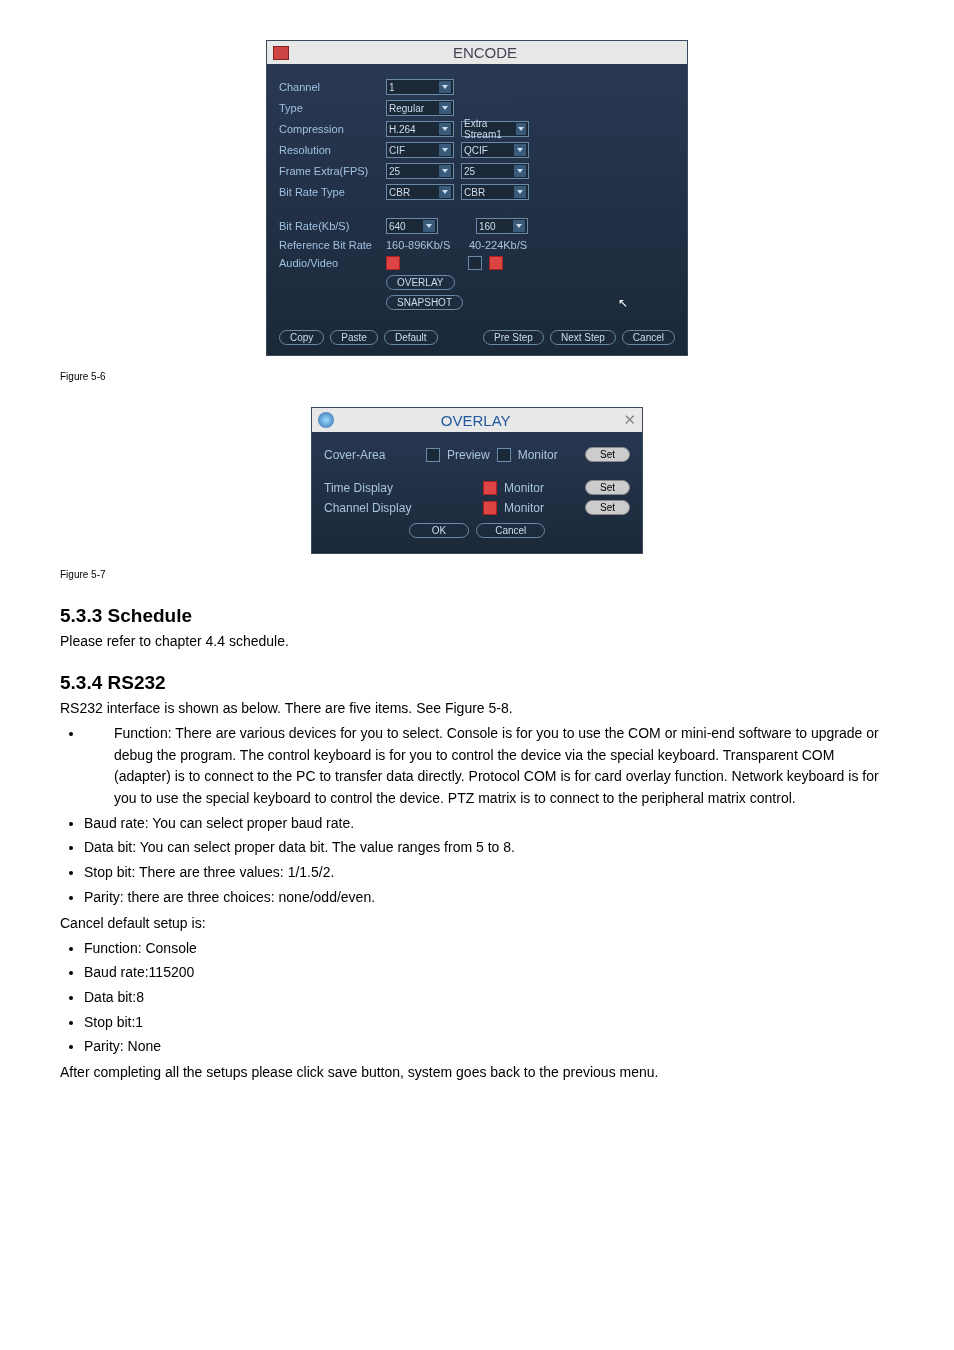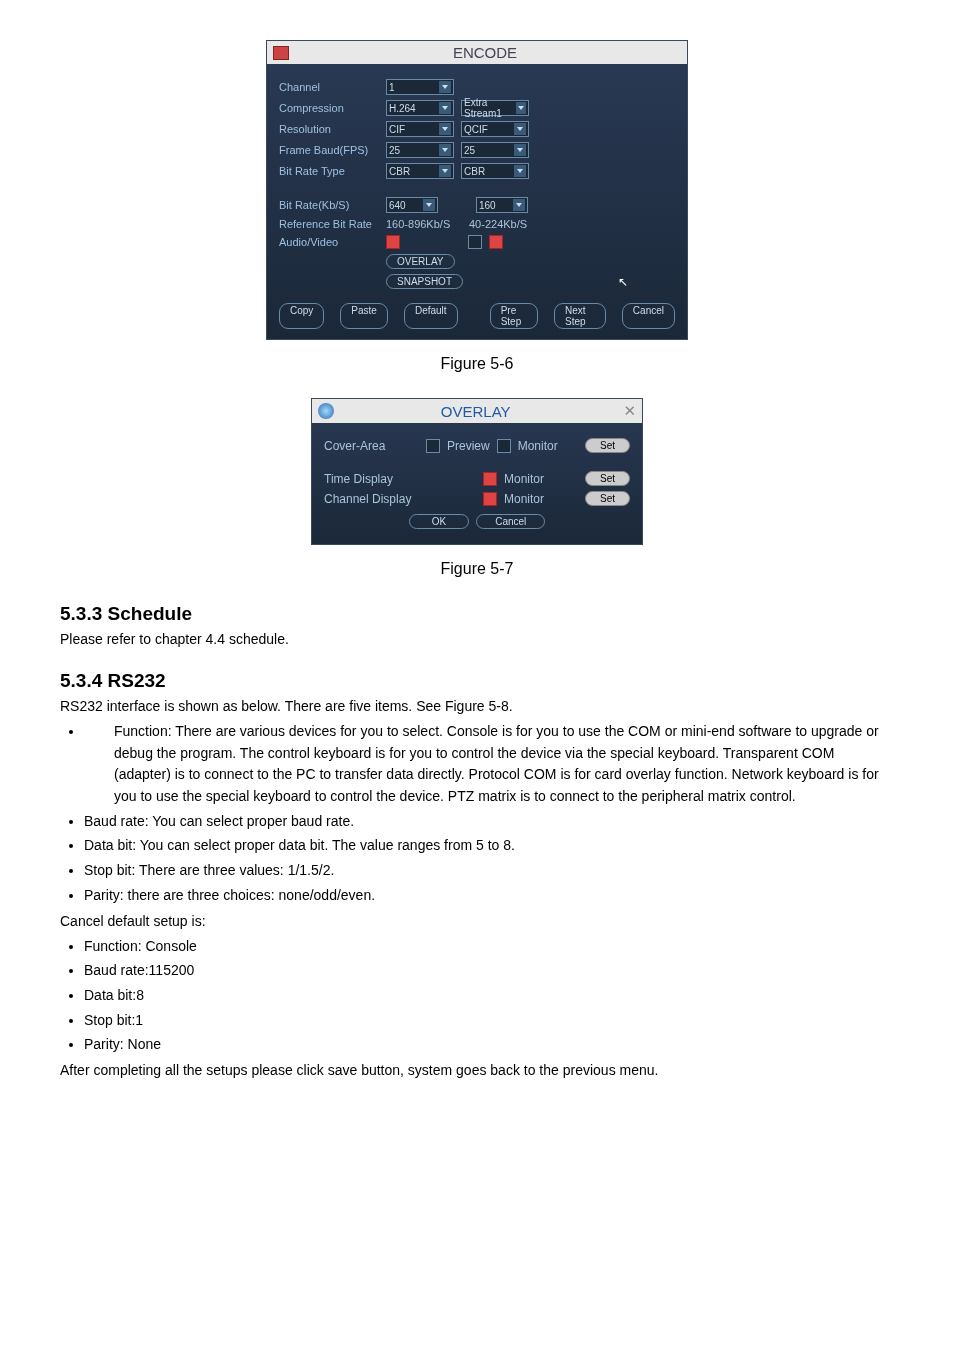--- a/index.html
+++ b/index.html
@@ -6,23 +6,22 @@
     margin: 0;
     padding: 40px 60px;
     font-family: Arial, sans-serif;
     font-size: 14px;
     color: #000;
     background: #fff;
     width: 834px;
   }
   .center { text-align: center; }
   .figure-caption {
-    text-align: center;
     margin: 15px 0 25px;
-    font-size: 16px;
+    font-size: 10px;
   }
   .dialog {
     display: inline-block;
     background: #1a2a3a;
     background: linear-gradient(#2a3a55, #1a2838);
     border: 1px solid #3a4a5a;
     color: #a8c4d8;
     font-size: 11px;
     text-align: left;
   }
@@ -86,21 +85,21 @@
   .chk.checked { background: #d44; border-color: #a22; }
   .btn {
     border: 1px solid #6a8aa8;
     border-radius: 9px;
     padding: 1px 10px;
     color: #cde;
     background: transparent;
     font-size: 10px;
     display: inline-block;
   }
-  .btnrow { margin-top: 14px; display:flex; gap:16px; }
+  .btnrow { margin-top: 20px; display:flex; gap:6px; }
   .btnrow .spacer { flex: 1; }
   .cursor-arrow { color:#fff; font-size:12px; }
 
   .overlay-icon {
     width:16px; height:16px;
     background: radial-gradient(#9df, #36a);
     border-radius:50%;
     display:inline-block;
   }
 
@@ -121,20 +120,27 @@
     </div>
     <div class="dialog-body">
       <div class="row">
         <span class="label">Channel</span>
         <span class="select w68">
             <span>1</span>
             <span class="arrow"></span>
           </span>
       </div>
       <div class="row">
+        <span class="label">Type</span>
+        <span class="select w68">
+            <span>Regular</span>
+            <span class="arrow"></span>
+          </span>
+      </div>
+      <div class="row">
         <span class="label">Compression</span>
         <span class="select w68">
             <span>H.264</span>
             <span class="arrow"></span>
           </span>
         <span class="select w68">
             <span>Extra Stream1</span>
             <span class="arrow"></span>
           </span>
       </div>
@@ -143,21 +149,21 @@
         <span class="select w68">
             <span>CIF</span>
             <span class="arrow"></span>
           </span>
         <span class="select w68">
             <span>QCIF</span>
             <span class="arrow"></span>
           </span>
       </div>
       <div class="row">
-        <span class="label">Frame Baud(FPS)</span>
+        <span class="label">Frame Extra(FPS)</span>
         <span class="select w68">
             <span>25</span>
             <span class="arrow"></span>
           </span>
         <span class="select w68">
             <span>25</span>
             <span class="arrow"></span>
           </span>
       </div>
       <div class="row">

